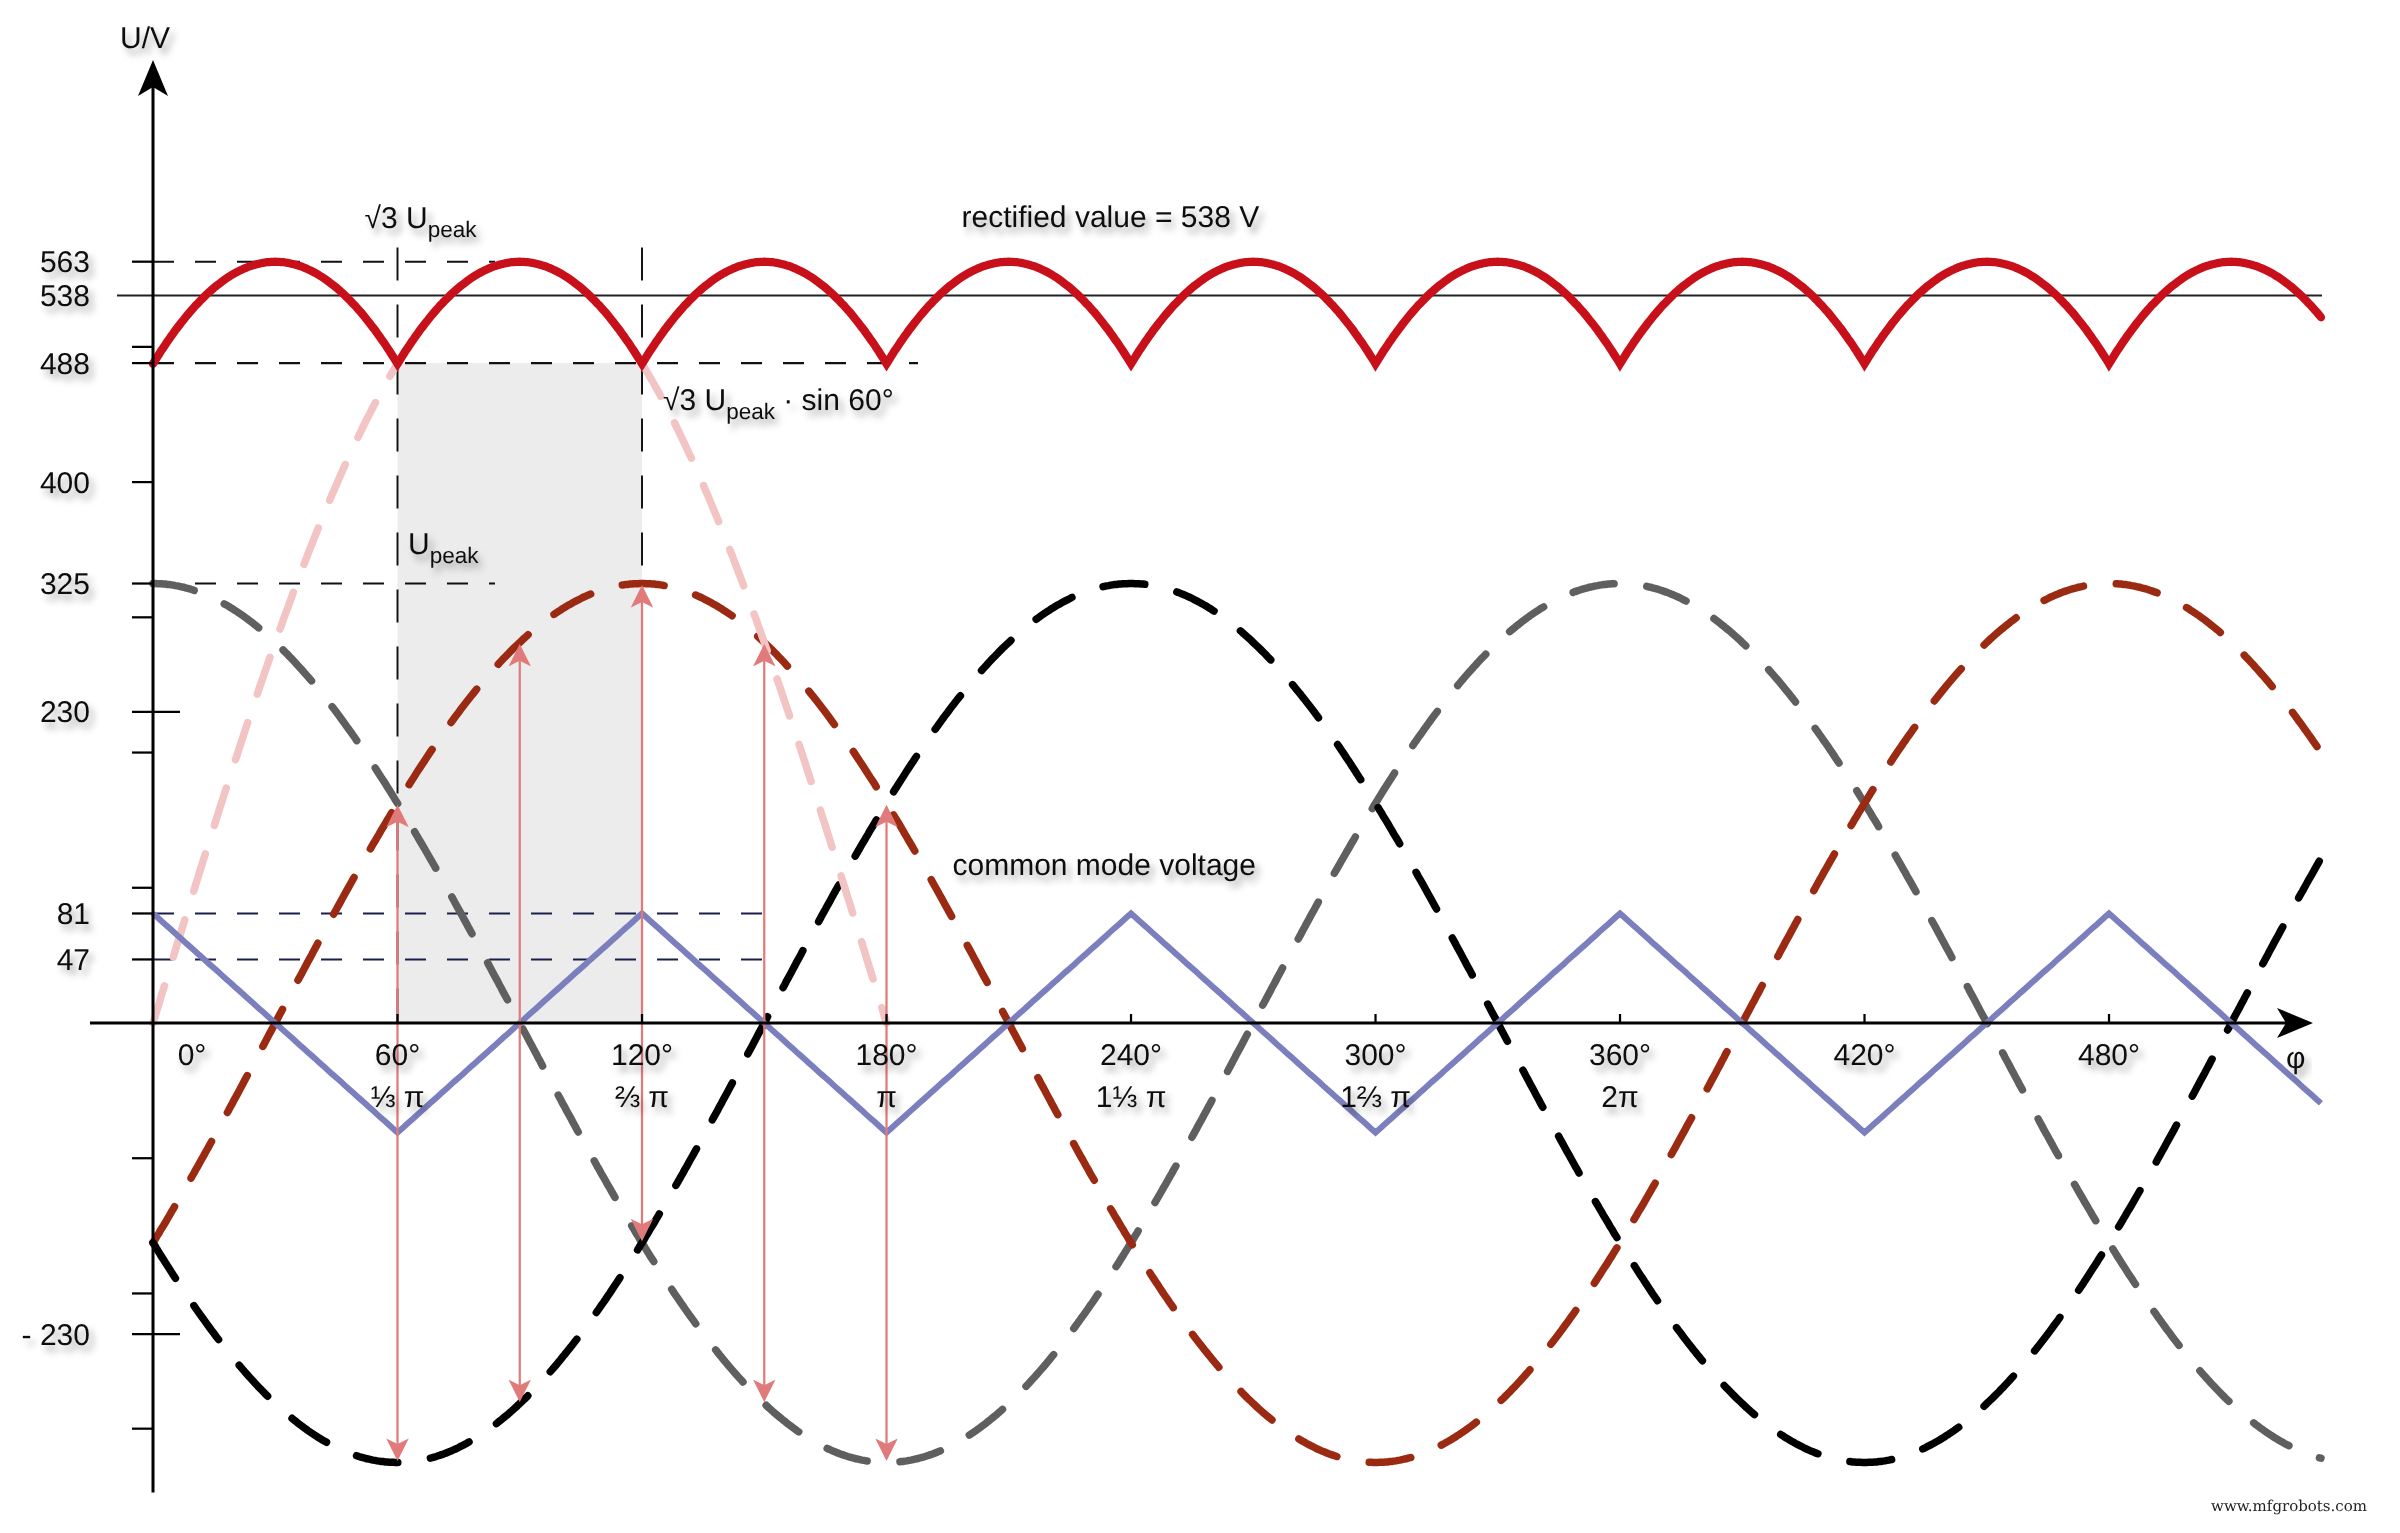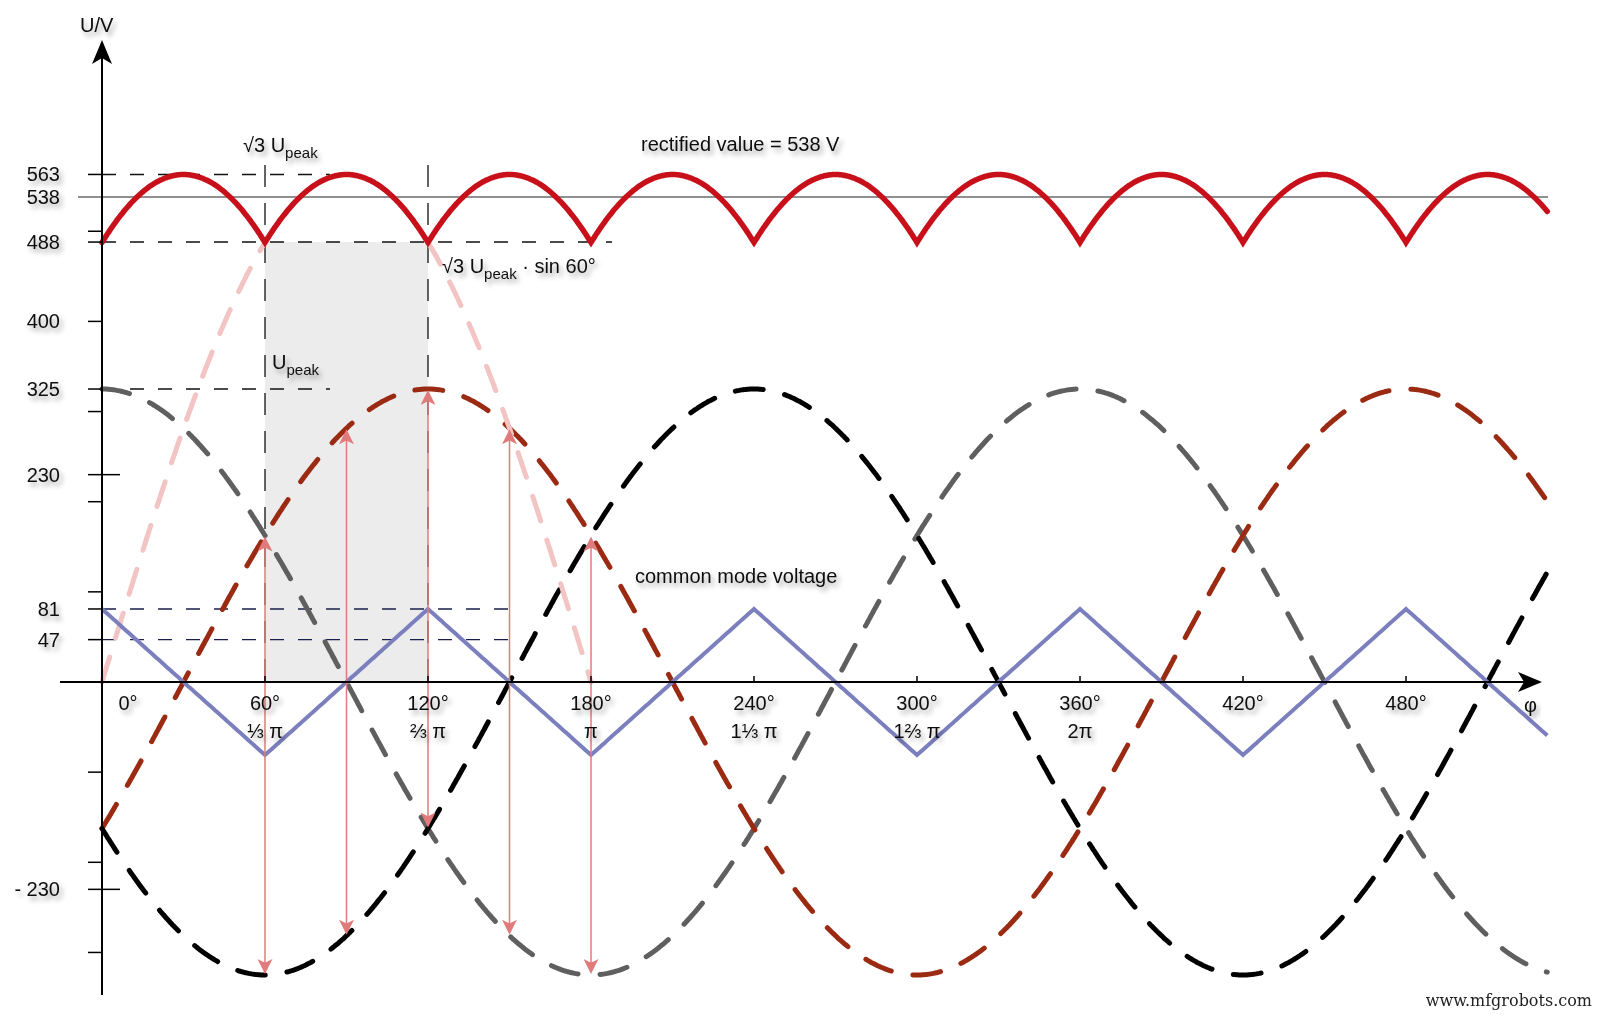--- a/index.html
+++ b/index.html
@@ -1,20 +1,20 @@
 <!DOCTYPE html>
 <html><head>
 <meta charset="utf-8">
 <style>
   html, body { margin: 0; padding: 0; background: #ffffff; }
   body { width: 1600px; height: 1022px; position: relative; overflow: hidden; font-family: "Liberation Sans", sans-serif; }
   #chart { position: absolute; left: 0; top: 0; width: 1600px; height: 1022px; }
   .lbl { font-family: "Liberation Sans", sans-serif; fill: #111; }
   .shadow { filter: url(#txtshadow); }
-  .watermark { position: absolute; right: 8px; bottom: 12px; font-family: "DejaVu Serif", serif; font-size: 16px; color: #222; }
+  .watermark { position: absolute; right: 22px; bottom: 12px; font-family: "DejaVu Serif", serif; font-size: 10px; color: #222; }
 </style>
 </head>
 <body>
 
 <svg id="chart" width="1600" height="1022" viewBox="0 0 1600 1022" xmlns="http://www.w3.org/2000/svg">
   <defs>
     <filter id="txtshadow" x="-20%" y="-30%" width="150%" height="180%">
       <feDropShadow dx="3" dy="4" stdDeviation="2.5" flood-color="#000" flood-opacity="0.35"></feDropShadow>
     </filter>
     <marker id="arrowAxis" markerWidth="12" markerHeight="12" refX="6" refY="6" orient="auto">

